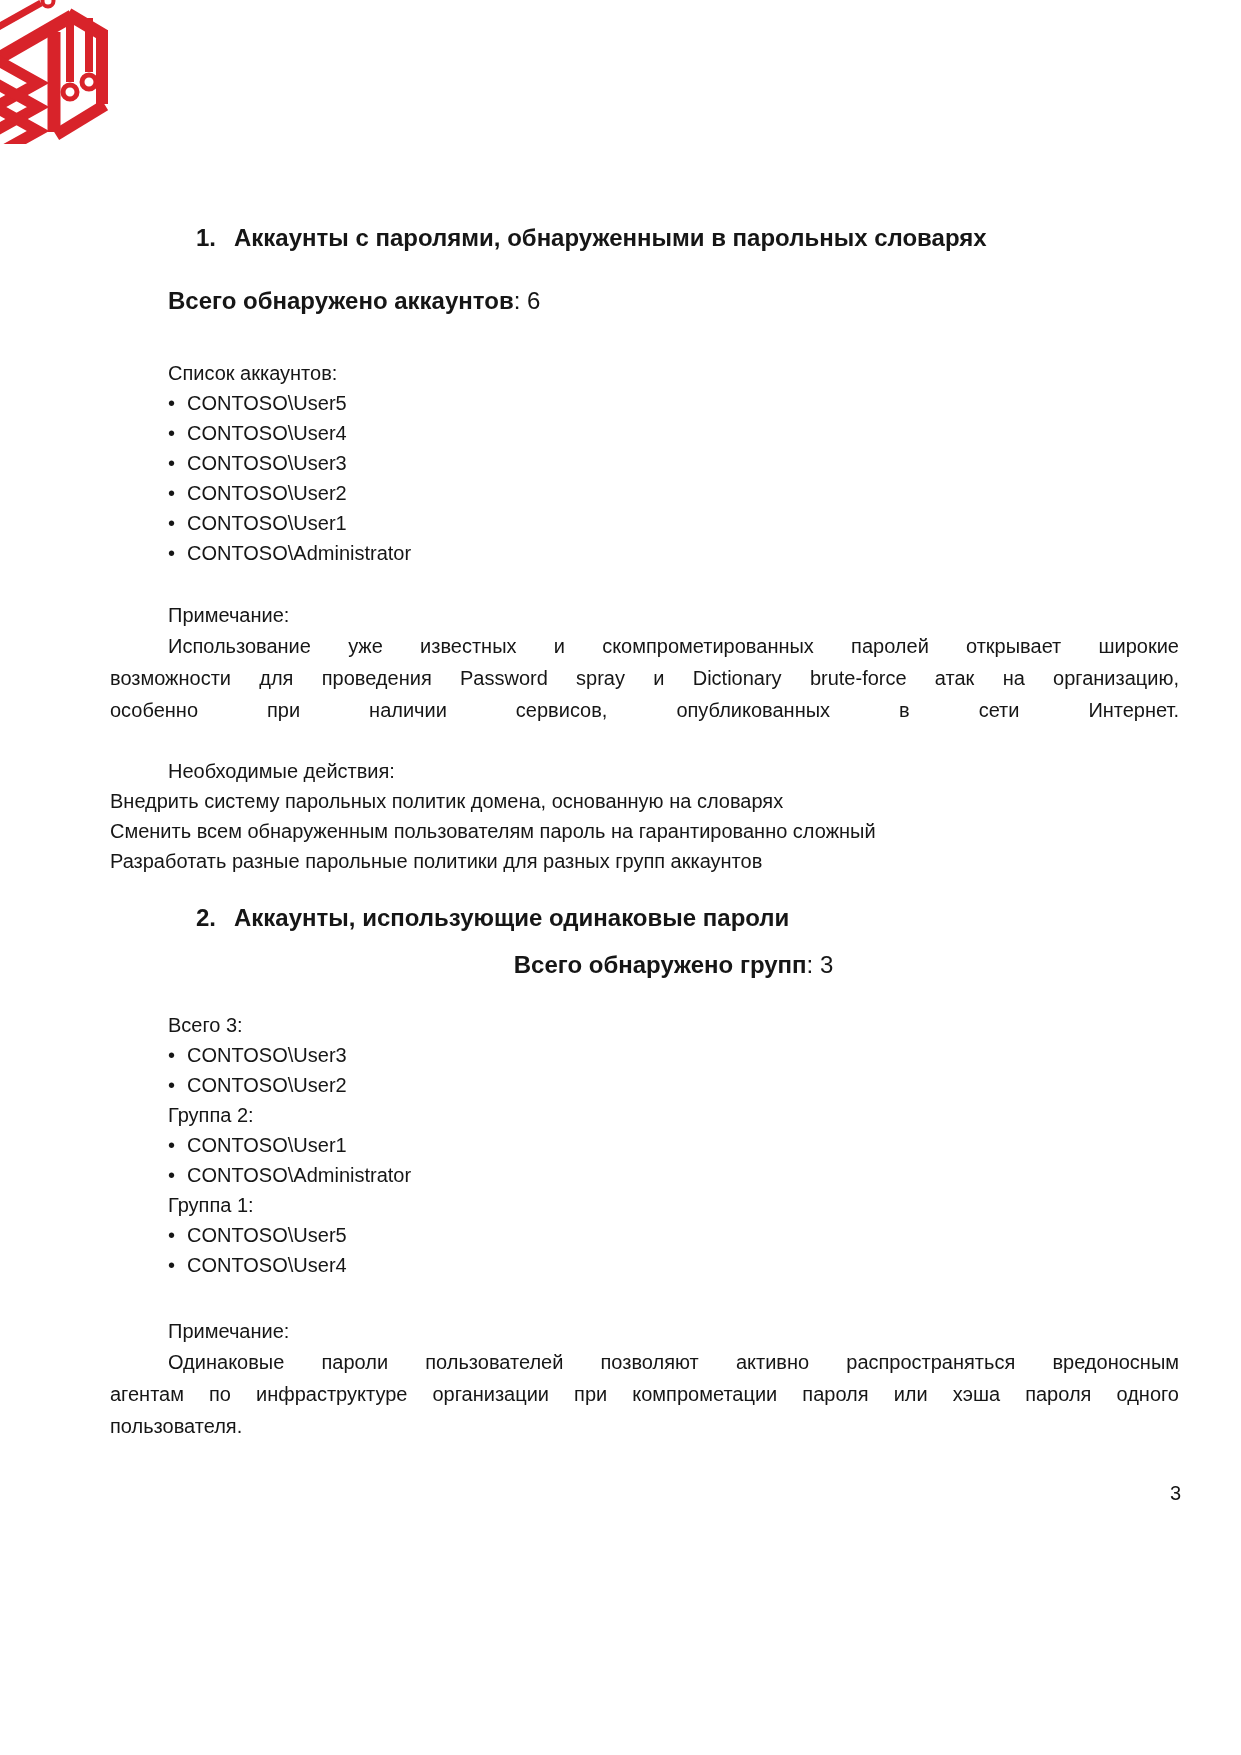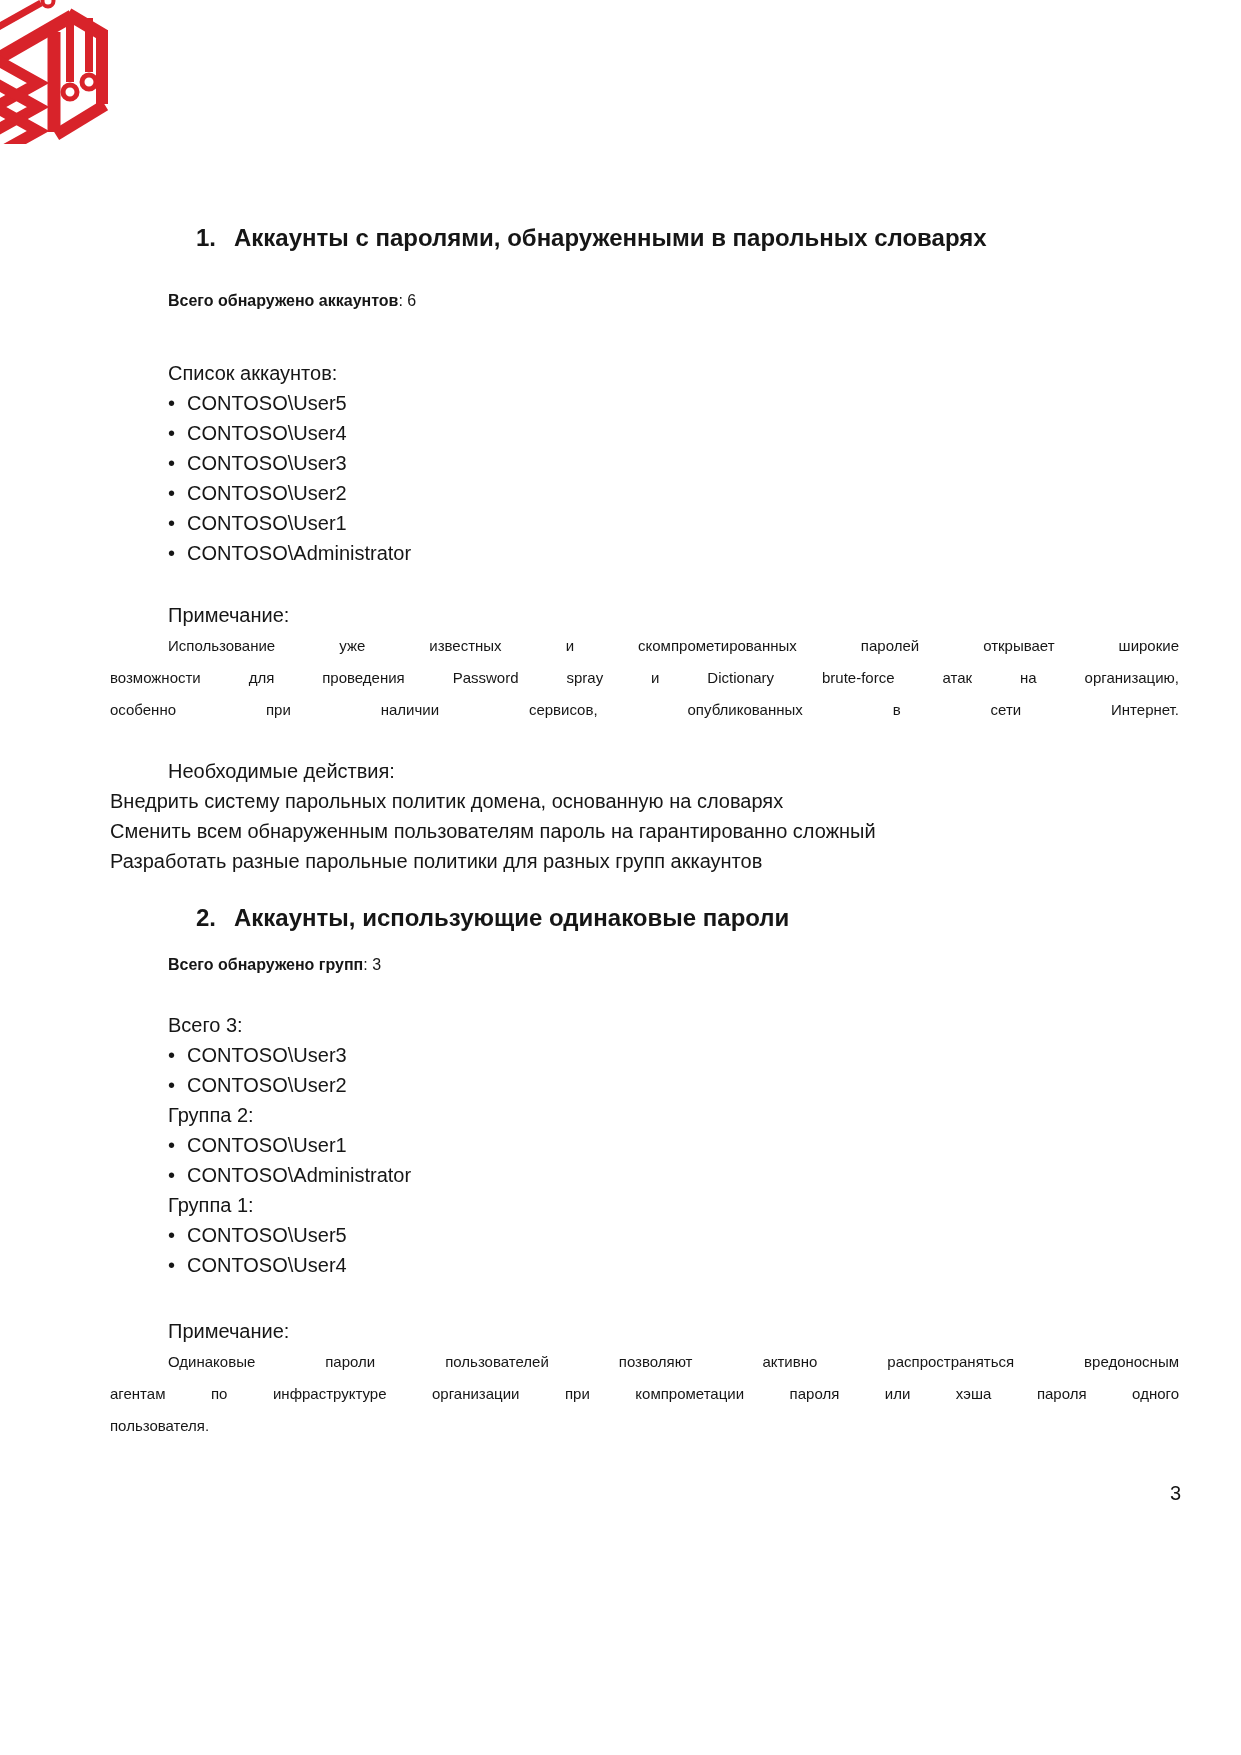--- a/index.html
+++ b/index.html
@@ -13,41 +13,41 @@
   }
   .logo { position:absolute; top:-6px; left:-42px; width:150px; height:150px; }
   .logo .band { stroke:#D8232A; fill:none; }
   .logo .pad  { fill:#ffffff; stroke:#D8232A; }
   .content { position:absolute; left:110px; top:222px; width:1069px; }
 
   .h { display:flex; align-items:baseline; font-weight:700; font-size:24px; line-height:32px; }
   .h .num { margin-left:86px; width:38px; flex:0 0 auto; }
 
   .lbl { font-weight:400; font-size:20px; line-height:30px; margin-left:58px; }
-  .inline-lbl { font-size:16px; line-height:30px; margin-left:58px; }
+  .inline-lbl { font-size:24px; line-height:30px; margin-left:58px; }
   .inline-lbl .b { font-weight:700; }
 
   .blist { }
   .bullet-line { font-size:20px; line-height:30px; margin-left:58px; }
   .bullet-line .dot { display:inline-block; width:19px; }
   .bullet-line .dot::before { content:"\2022"; }
 
   .plain-line { font-size:20px; line-height:30px; }
 
-  .para { font-size:15px; }
+  .para { font-size:20px; }
   .para .ln { line-height:32px; }
   .para .just { text-align:justify; text-align-last:justify; }
   .para .indent { text-indent:58px; }
 
   .mt-total1 { margin-top:32px; }
   .mt-listlabel { margin-top:42px; }
   .mt-note1 { margin-top:32px; }
   .mt-actions { margin-top:30px; }
   .mt-h2 { margin-top:26px; }
-  .mt-total2 { margin-top:16px; }
+  .mt-total2 { margin-top:16px;text-align:center; }
   .mt-group { margin-top:30px; }
   .mt-note2 { margin-top:36px; }
 
   .page-number {
     position:absolute; top:1478px; right:60px;
     font-size:20px; line-height:30px; color:#161616;
   }
 </style>
 </head>
 <body>

